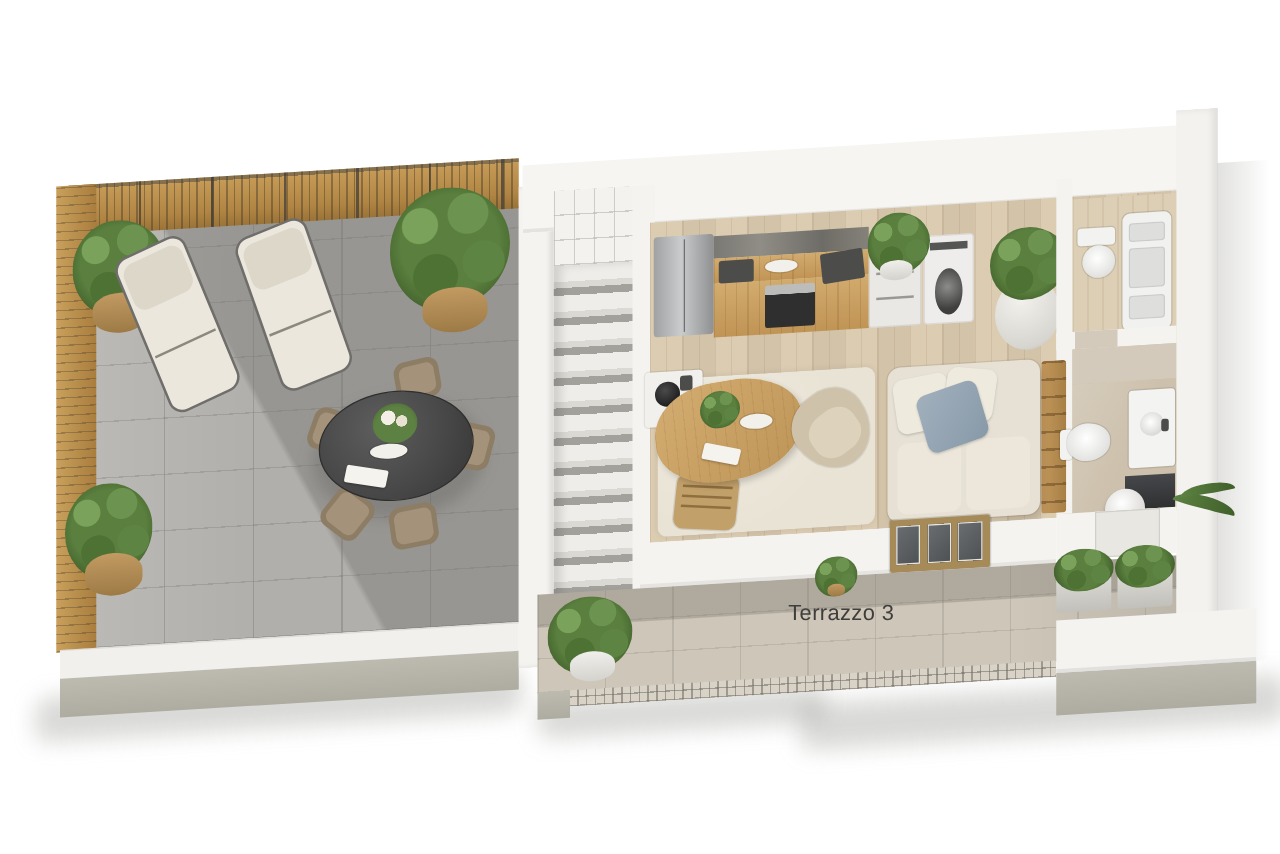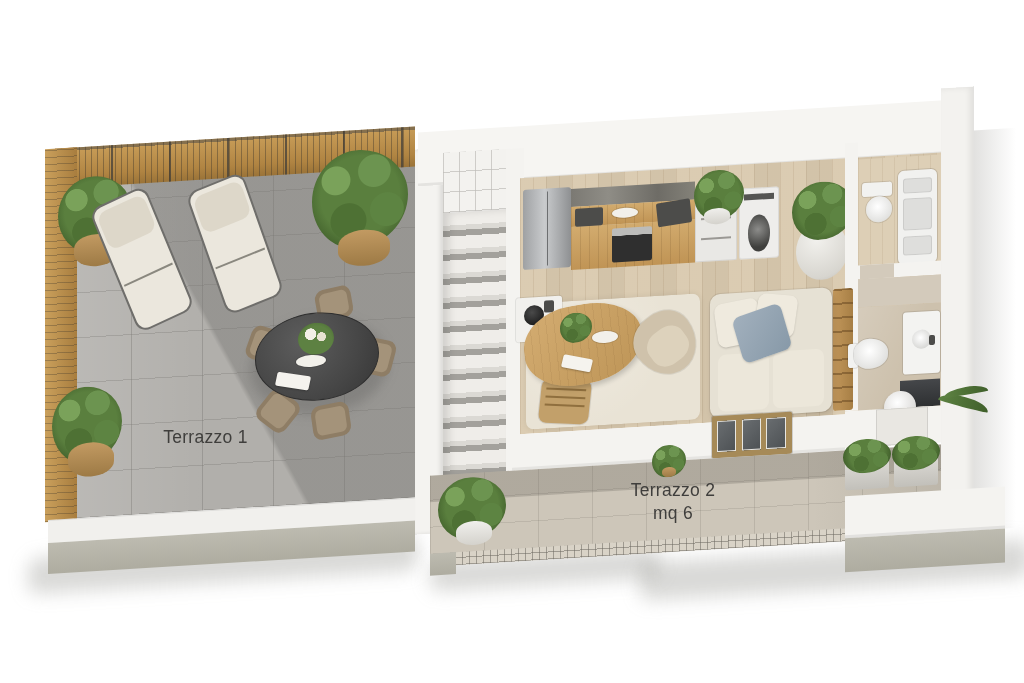--- a/index.html
+++ b/index.html
@@ -279,19 +279,17 @@
     <div class="abs sprig" style="left:938px;top:456px;width:52px;height:10px;transform:rotate(18deg);"></div>
     <div class="abs sprig" style="left:944px;top:446px;width:44px;height:8px;transform:rotate(-6deg);"></div>
 
     <div class="abs mosaic" style="left:455px;top:580px;width:390px;height:13px;"></div>
     <div class="abs cbase" style="left:430px;top:580px;width:26px;height:22px;"></div>
     <div class="abs wallwhite" style="left:845px;top:548px;width:160px;height:42px;box-shadow:inset 0 -3px 0 rgba(0,0,0,.07);"></div>
     <div class="abs cbase" style="left:845px;top:590px;width:160px;height:34px;"></div>
   </div>
 
   <div class="maplabel" style="left:118px;top:426px;width:175px;">
-    <div>Terrazzo 1</div>
   </div>
   <div class="maplabel" style="left:588px;top:479px;width:170px;">
-    <div>Terrazzo 2</div>
-    <div>mq 6</div>
+    <div>Terrazzo 3</div>
   </div>
 </div>
 
 </body></html>

